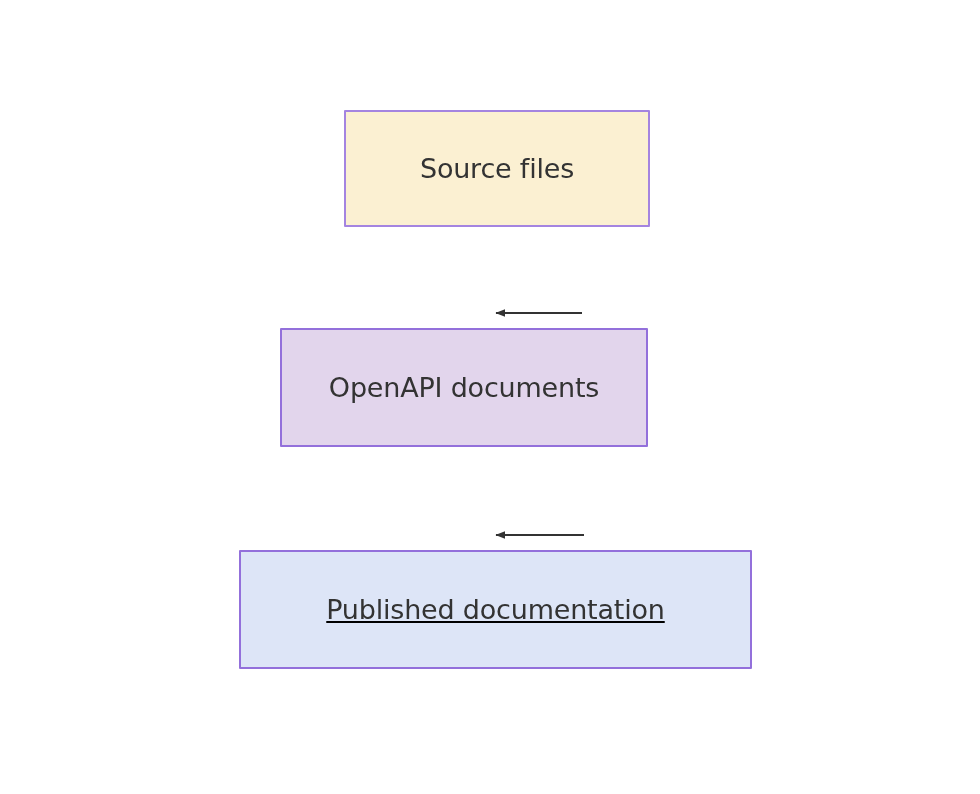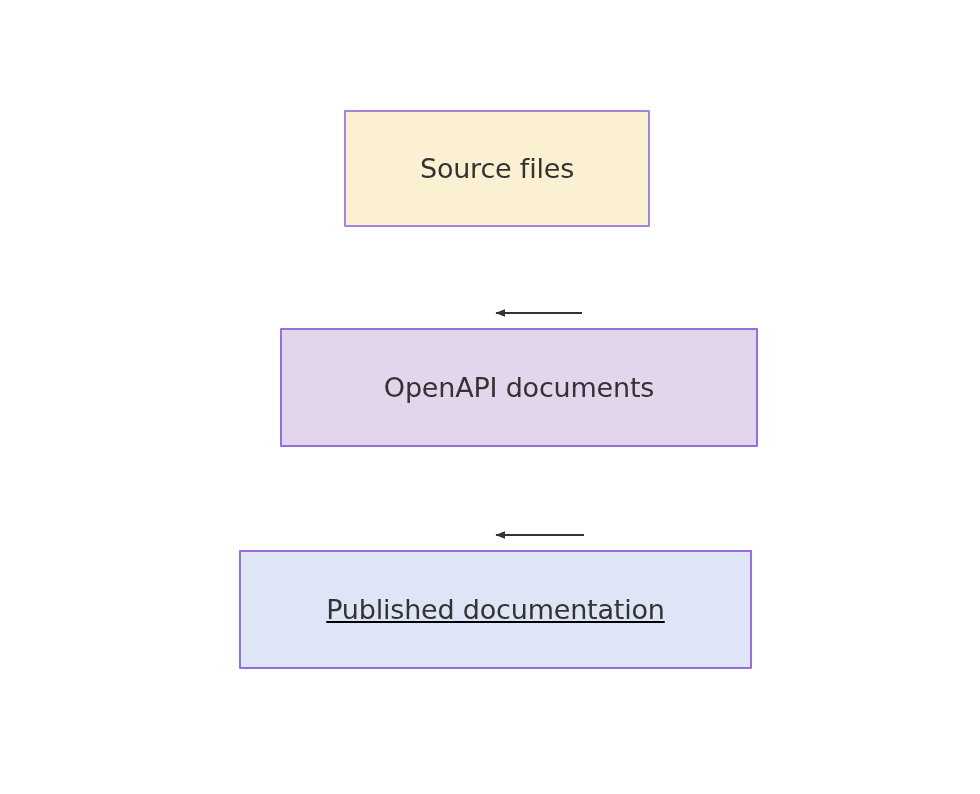--- a/index.html
+++ b/index.html
@@ -62,21 +62,21 @@
 
     <line x1="496" y1="227" x2="496" y2="313" stroke="#333333" stroke-width="2.2" marker-end="url(#arrowhead)" transform="rotate(90 496 313)"></line>
 
     <line x1="496" y1="447" x2="496" y2="535" stroke="#333333" stroke-width="2.2" marker-end="url(#arrowhead)" transform="rotate(90 496 535)"></line>
   </svg>
 
   <div class="node" id="node-source-files" style="background: rgb(251, 240, 210); border-color: rgb(164, 132, 224); left: 344px; top: 110px; width: 306px; height: 117px;">
     <span class="node-label" style="color:#333333;">Source files</span>
   </div>
 
-  <div class="node" id="node-openapi-documents" style="background: rgb(226, 213, 236); border-color: rgb(147, 112, 219); left: 280px; top: 328px; width: 478px; height: 119px;">
+  <div class="node" id="node-openapi-documents" style="background: rgb(226, 213, 236); border-color: rgb(147, 112, 219); left: 280px; top: 328px; width: 368px; height: 119px;">
     <span class="node-label" style="color:#333333;">OpenAPI documents</span>
   </div>
 
   <div class="node" id="node-published-docs" style="background: rgb(221, 229, 247); border-color: rgb(147, 112, 219); left: 239px; top: 550px; width: 513px; height: 119px;">
     <span class="node-label" style="color:#333333;">Published documentation</span>
   </div>
 
 </div>
 
 </body></html>

